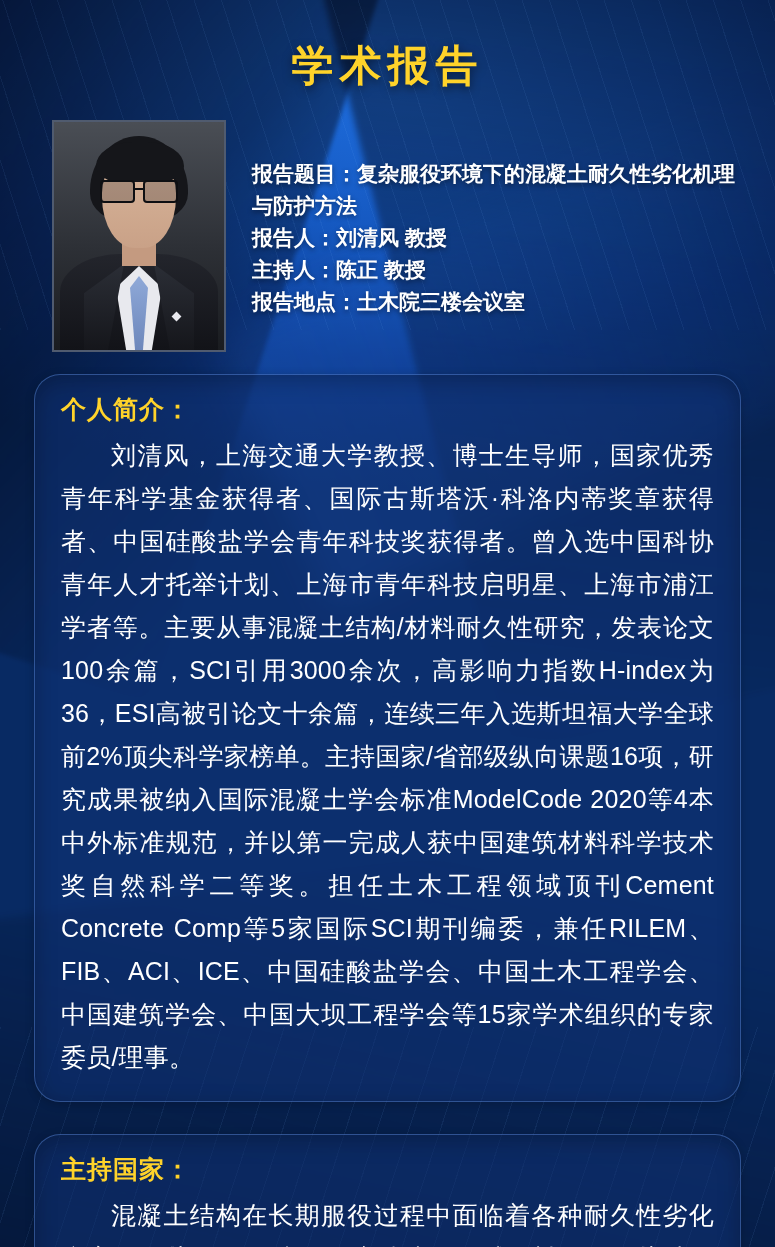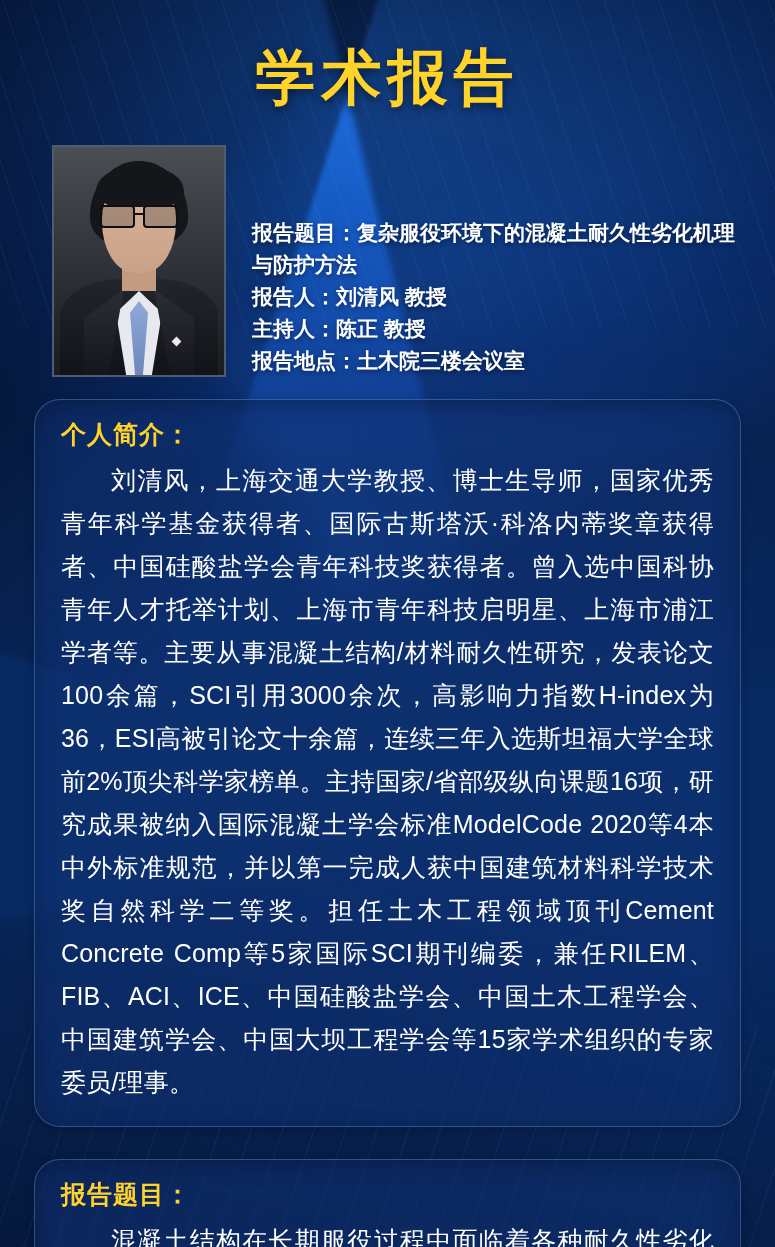--- a/index.html
+++ b/index.html
@@ -66,31 +66,31 @@
     bottom: 0; left: 0; right: 0; height: 220px;
     background-image:
       repeating-linear-gradient(108deg, rgba(120,180,255,0.08) 0px, rgba(120,180,255,0.08) 1px, rgba(0,0,0,0) 1px, rgba(0,0,0,0) 30px);
     pointer-events: none;
   }
 
   .title {
     position: relative;
     text-align: center;
     color: #ffd32a;
-    font-size: 60px;
+    font-size: 42px;
     font-weight: bold;
     letter-spacing: 6px;
     padding-top: 38px;
     text-shadow: 0 3px 10px rgba(0,0,0,0.55);
   }
 
   .head-row {
     position: relative;
     display: flex;
-    align-items: flex-end;
+    align-items: center;
     padding: 26px 30px 0 52px;
     gap: 26px;
   }
 
   .photo {
     width: 170px;
     height: 228px;
     flex: 0 0 170px;
     border: 2px solid rgba(180,210,255,0.35);
     overflow: hidden;
@@ -260,17 +260,17 @@
       <div class="line">报告地点：土木院三楼会议室</div>
     </div>
   </div>
 
   <div class="card first">
     <div class="card-title">个人简介：</div>
     <div class="card-body">刘清风，上海交通大学教授、博士生导师，国家优秀青年科学基金获得者、国际古斯塔沃·科洛内蒂奖章获得者、中国硅酸盐学会青年科技奖获得者。曾入选中国科协青年人才托举计划、上海市青年科技启明星、上海市浦江学者等。主要从事混凝土结构/材料耐久性研究，发表论文100余篇，SCI引用3000余次，高影响力指数H-index为36，ESI高被引论文十余篇，连续三年入选斯坦福大学全球前2%顶尖科学家榜单。主持国家/省部级纵向课题16项，研究成果被纳入国际混凝土学会标准ModelCode 2020等4本中外标准规范，并以第一完成人获中国建筑材料科学技术奖自然科学二等奖。担任土木工程领域顶刊Cement Concrete Comp等5家国际SCI期刊编委，兼任RILEM、FIB、ACI、ICE、中国硅酸盐学会、中国土木工程学会、中国建筑学会、中国大坝工程学会等15家学术组织的专家委员/理事。</div>
   </div>
 
   <div class="card second">
-    <div class="card-title">报告题目：</div>
+    <div class="card-title">主持国家：</div>
     <div class="card-body">混凝土结构在长期服役过程中面临着各种耐久性劣化病害，氯盐侵蚀、碳化、冻融破坏、碱骨料损伤、盐结晶破坏、钙溶蚀等都会对混凝土的长期性能和工作寿命构成严重威胁，报告人长期专注于解决上述症结，基于结构工程、工程材料、电化学等学科交叉，提出了混凝土多相结构中的多离子传输理论，并在此基础上实现了对多种病害耦合作用的数学物理表述，进而面向钢筋混凝土既有结构发展了复杂环境下的耐久性提升方法，为大型基础设施的建设和运维，提供理论和技术支持。</div>
   </div>
 
 </div>
 
 </body></html>

